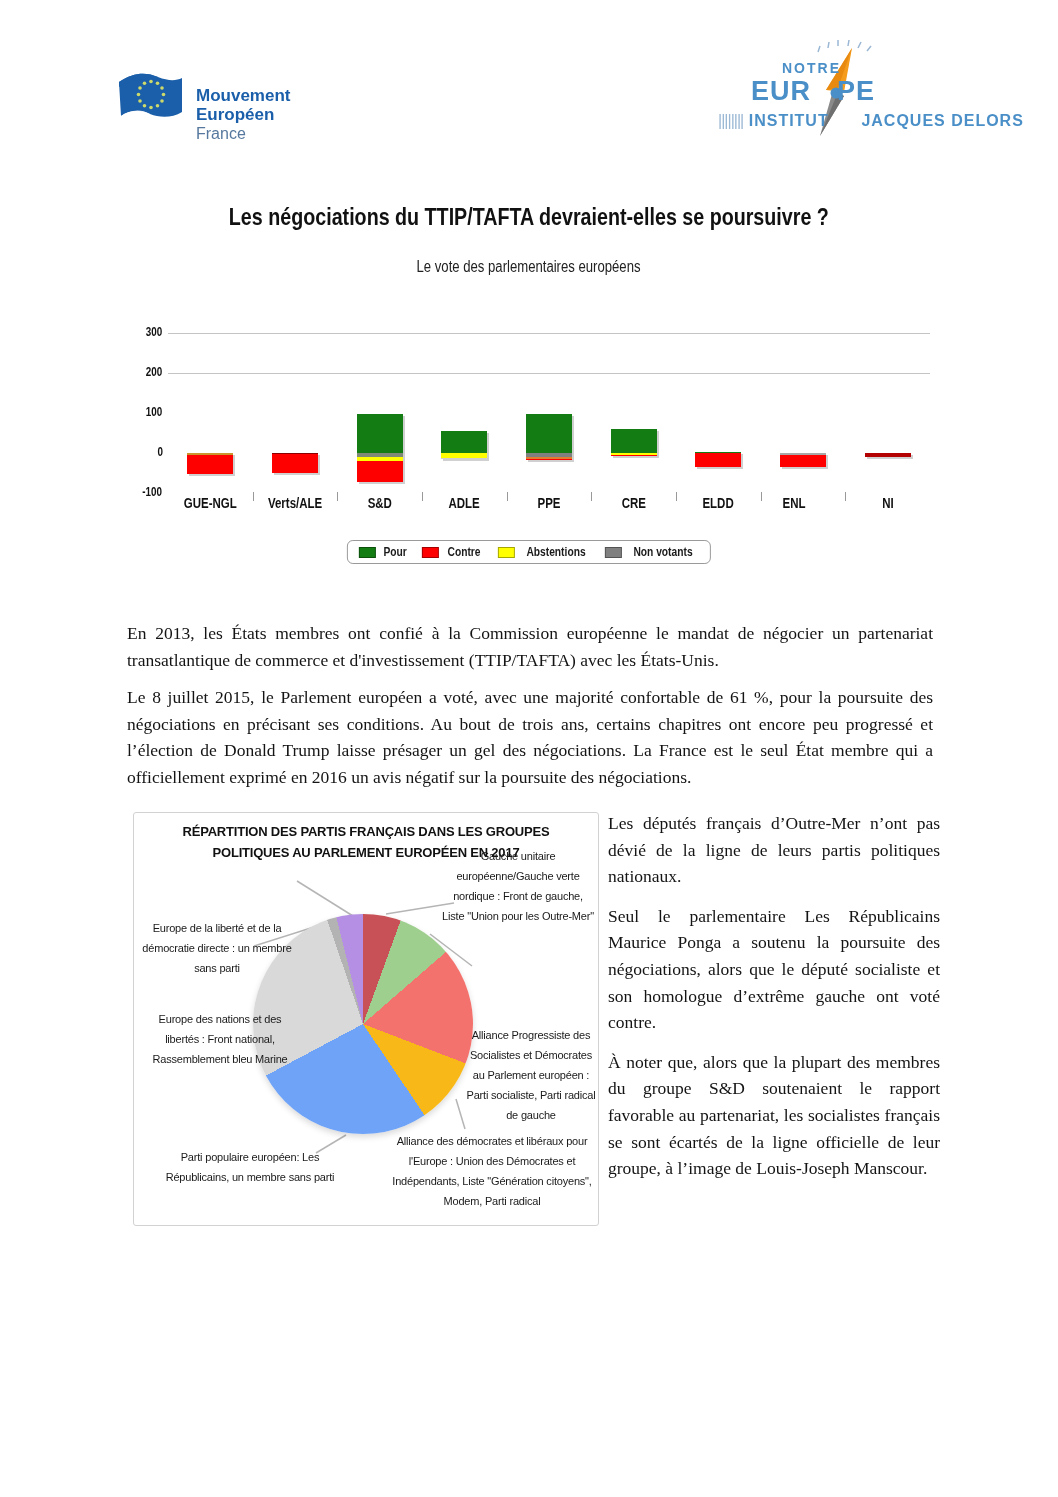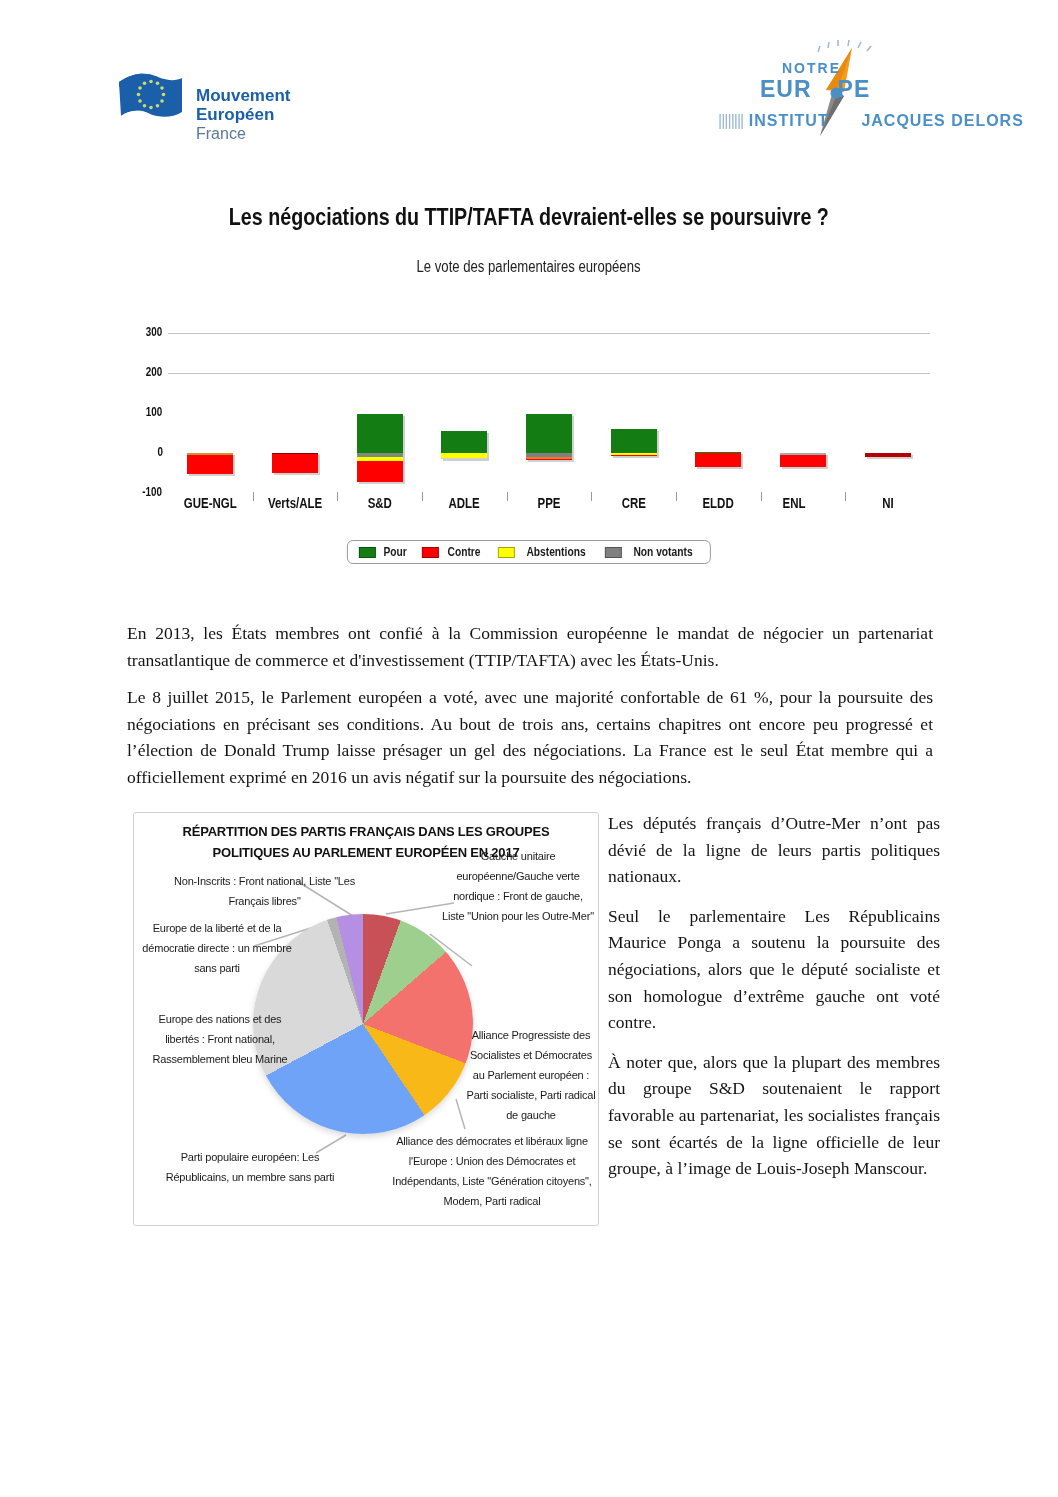--- a/index.html
+++ b/index.html
@@ -8,21 +8,21 @@
   .cond{display:inline-block;transform:scaleX(0.82);transform-origin:center;}
 
   
   .logo-left{position:absolute;left:116px;top:68px;display:flex;gap:10px;align-items:flex-start;}
   .logo-left .txt{font-family:"Liberation Sans",sans-serif;line-height:19px;margin-top:18px;}
   .logo-left .txt .b{font-weight:700;color:#1b5faa;font-size:17px;}
   .logo-left .txt .f{color:#56789e;font-size:16px;}
   .logo-right{position:absolute;left:748px;top:38px;width:200px;height:100px;
       font-family:"Liberation Sans",sans-serif;color:#4a8fc7;}
   .lr-notre{position:absolute;left:34px;top:22px;font-size:14px;font-weight:700;letter-spacing:2px;}
-  .lr-europe{position:absolute;left:12px;top:38px;font-size:23px;font-weight:700;letter-spacing:1px;}
+  .lr-europe{position:absolute;left:3px;top:38px;font-size:27px;font-weight:700;letter-spacing:1px;}
   .lr-europe .gap{display:inline-block;width:26px;}
   .lr-inst{position:absolute;left:-30px;top:74px;font-size:16px;font-weight:700;letter-spacing:1px;white-space:nowrap;}
   .lr-bars{color:#9ab7d4;letter-spacing:-1px;font-weight:400;}
   .lr-svg{position:absolute;left:0;top:0;}
 
   
   .doc-title{position:absolute;left:0;top:203px;width:1058px;text-align:center;
      font-family:"Liberation Sans",sans-serif;font-weight:700;font-size:24px;color:#111;}
   .doc-subtitle{position:absolute;left:0;top:258px;width:1058px;text-align:center;
      font-family:"Liberation Sans",sans-serif;font-weight:400;font-size:16px;color:#222;}
@@ -223,26 +223,25 @@
         <line x1="320" y1="90" x2="252" y2="101"></line>
         <line x1="120" y1="133" x2="199" y2="108"></line>
         <line x1="122" y1="206" x2="160" y2="186"></line>
         <line x1="338" y1="153" x2="296" y2="121"></line>
         <line x1="336" y1="226" x2="333" y2="188"></line>
         <line x1="331" y1="316" x2="322" y2="286"></line>
         <line x1="182" y1="340" x2="212" y2="322"></line>
       </g>
     </svg>
     <div class="pie" id="pie" style="background: conic-gradient(rgb(199, 81, 86) 0deg, rgb(199, 81, 86) 20deg, rgb(159, 207, 143) 20deg, rgb(159, 207, 143) 49deg, rgb(244, 114, 109) 49deg, rgb(244, 114, 109) 111deg, rgb(248, 184, 23) 111deg, rgb(248, 184, 23) 146deg, rgb(111, 163, 247) 146deg, rgb(111, 163, 247) 242deg, rgb(217, 217, 217) 242deg, rgb(217, 217, 217) 341deg, rgb(179, 179, 179) 341deg, rgb(179, 179, 179) 346deg, rgb(180, 143, 227) 346deg, rgb(180, 143, 227) 360deg);"></div>
-    <div class="pielabel" style="left:28px;top:58px;width:205px;">Non-Inscrits : Front national, Liste "Les Français libres"</div>
     <div class="pielabel" style="left:308px;top:33px;width:152px;">Gauche unitaire européenne/Gauche verte nordique : Front de gauche, Liste "Union pour les Outre-Mer"</div>
     <div class="pielabel" style="left:2px;top:105px;width:162px;">Europe de la liberté et de la démocratie directe : un membre sans parti</div>
     <div class="pielabel" style="left:12px;top:196px;width:148px;">Europe des nations et des libertés : Front national, Rassemblement bleu Marine</div>
     <div class="pielabel" style="left:331px;top:212px;width:132px;">Alliance Progressiste des Socialistes et Démocrates au Parlement européen : Parti socialiste, Parti radical de gauche</div>
-    <div class="pielabel" style="left:253px;top:318px;width:210px;">Alliance des démocrates et libéraux ligne l'Europe : Union des Démocrates et Indépendants, Liste "Génération citoyens", Modem, Parti radical</div>
+    <div class="pielabel" style="left:253px;top:318px;width:210px;">Alliance des démocrates et libéraux pour l'Europe : Union des Démocrates et Indépendants, Liste "Génération citoyens", Modem, Parti radical</div>
     <div class="pielabel" style="left:22px;top:334px;width:188px;">Parti populaire européen: Les Républicains, un membre sans parti</div>
   </div>
 
   <div class="rightcol">
     <p>Les députés français d’Outre-Mer n’ont pas dévié de la ligne de leurs partis politiques nationaux.</p>
     <p>Seul le parlementaire Les Républicains Maurice Ponga a soutenu la poursuite des négociations, alors que le député socialiste et son homologue d’extrême gauche ont voté contre.</p>
     <p>À noter que, alors que la plupart des membres du groupe S&amp;D soutenaient le rapport favorable au partenariat, les socialistes français se sont écartés de la ligne officielle de leur groupe, à l’image de Louis-Joseph Manscour.</p>
   </div>
 
 </div>

